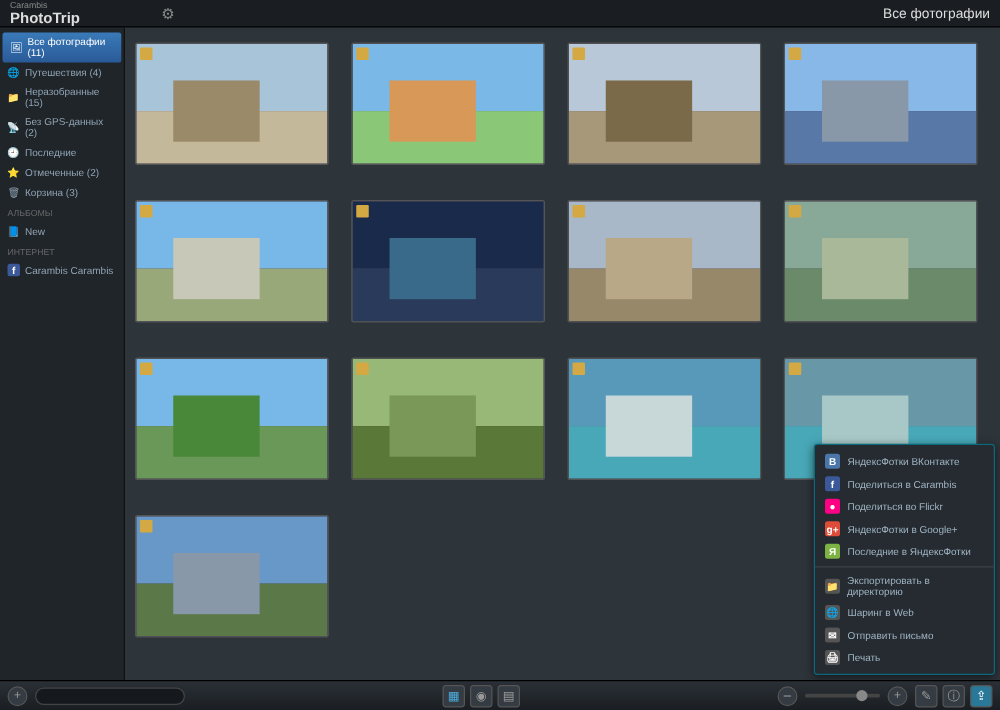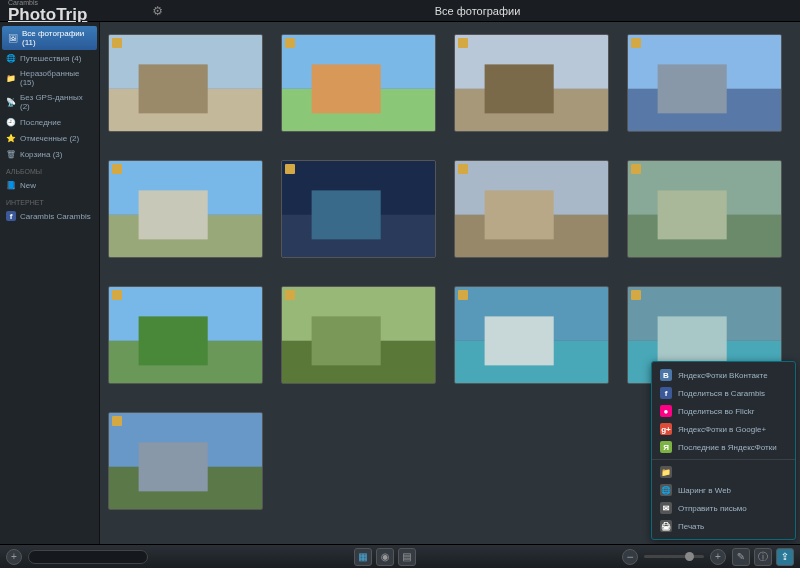--- a/index.html
+++ b/index.html
@@ -2,23 +2,23 @@
 <html><head>
 <meta charset="utf-8">
 <style>
 * { margin: 0; padding: 0; box-sizing: border-box; font-family: Arial, sans-serif; }
 body { width: 800px; height: 568px; background: #2a3035; color: #ccc; overflow: hidden; font-size: 10px; }
 
 .app { display: flex; flex-direction: column; height: 100%; }
 .header { display: flex; align-items: center; height: 22px; background: #1a1e22; border-bottom: 1px solid #000; padding: 0 8px; }
 .header .brand { display: flex; flex-direction: column; line-height: 1; }
 .header .brand-sub { font-size: 7px; color: #888; }
-.header .brand-main { font-size: 17px; font-weight: bold; color: #ddd; text-decoration: underline; }
+.header .brand-main { font-size: 12px; font-weight: bold; color: #ddd; }
 .header .gear { margin-left: 65px; color: #888; font-size: 12px; cursor: pointer; }
-.header .title { flex: 1; text-align: center; font-size: 11px; color: #ddd; }
+.header .title { flex: 1; text-align: right; font-size: 11px; color: #ddd; }
 
 .main { display: flex; flex: 1; overflow: hidden; }
 .sidebar { width: 100px; background: #20252a; border-right: 1px solid #111; display: flex; flex-direction: column; padding-top: 4px; overflow-y: auto; }
 .side-item { display: flex; align-items: center; padding: 3px 6px; font-size: 8px; color: #8fa3b3; cursor: pointer; gap: 4px; }
 .side-item.active { background: linear-gradient(#3a7ab8, #2a5a98); color: #fff; border-radius: 2px; margin: 0 2px; }
 .side-item .ico { width: 10px; height: 10px; display: inline-flex; align-items: center; justify-content: center; font-size: 8px; }
 .side-section { font-size: 7px; color: #666; text-transform: uppercase; padding: 4px 6px 2px; margin-top: 2px; }
 
 .content { flex: 1; background: #2d343a; overflow-y: auto; padding: 12px 8px; position: relative; }
 .grid { display: grid; grid-template-columns: repeat(4, 155px); gap: 28px 18px; justify-content: start; }
@@ -181,20 +181,21 @@
             <span class="sico gp">g+</span>
             <span>ЯндексФотки в Google+</span>
           </div>
           <div class="share-item">
             <span class="sico ya">Я</span>
             <span>Последние в ЯндексФотки</span>
           </div>
           <div class="share-sep"></div>
           <div class="share-item">
             <span class="sico ex">📁</span>
+            <span>Экспортировать в директорию</span>
           </div>
           <div class="share-item">
             <span class="sico wb">🌐</span>
             <span>Шаринг в Web</span>
           </div>
           <div class="share-item">
             <span class="sico ml">✉</span>
             <span>Отправить письмо</span>
           </div>
           <div class="share-item">

